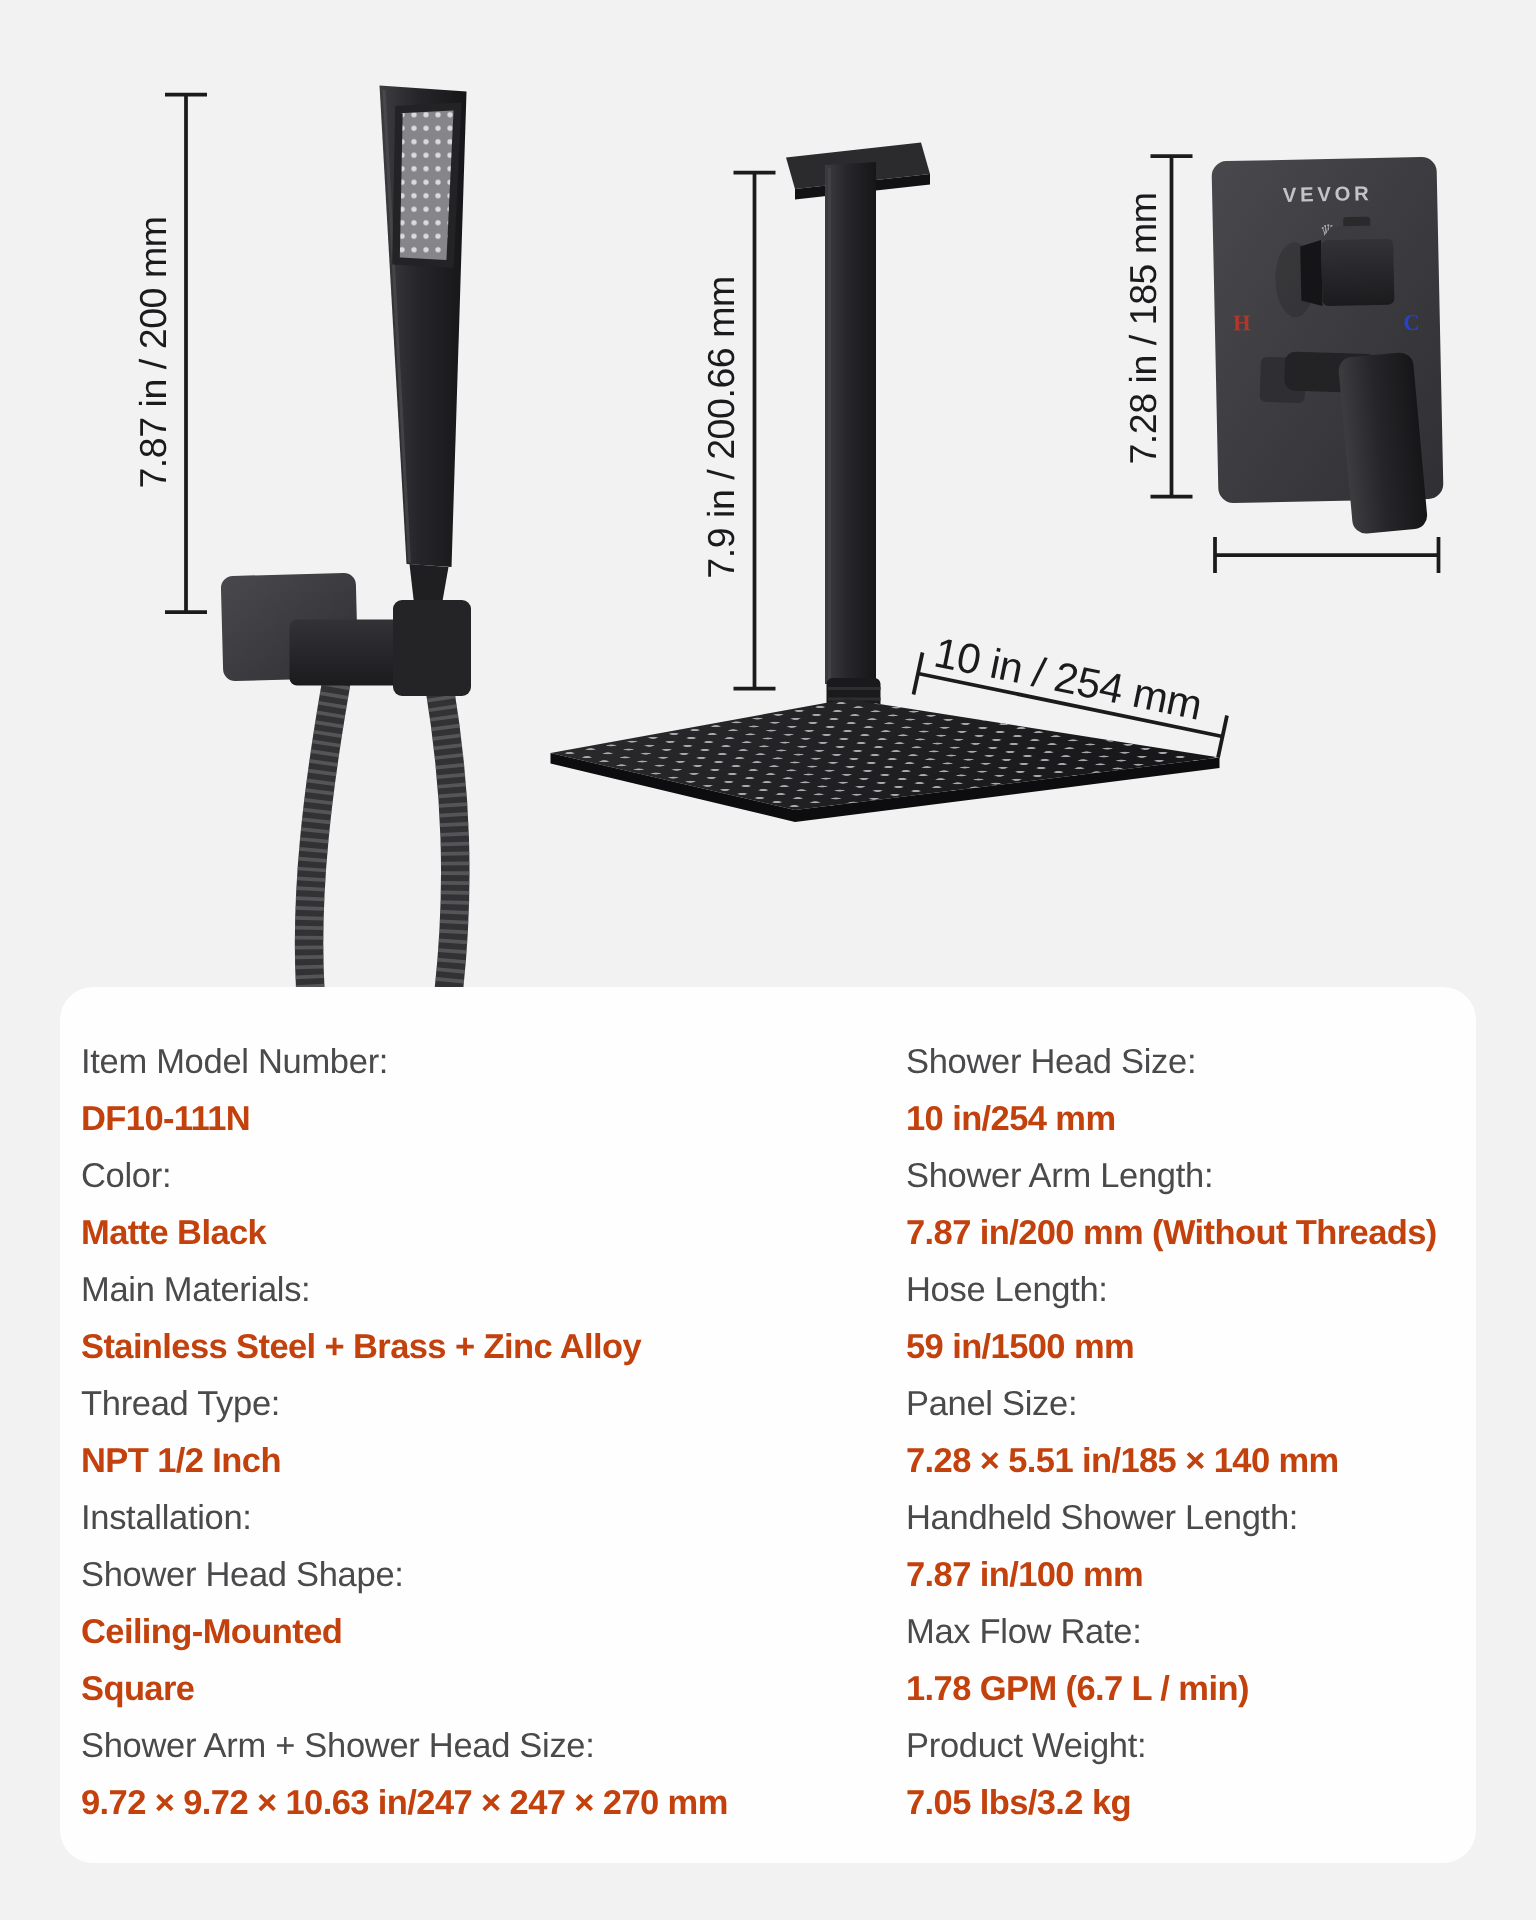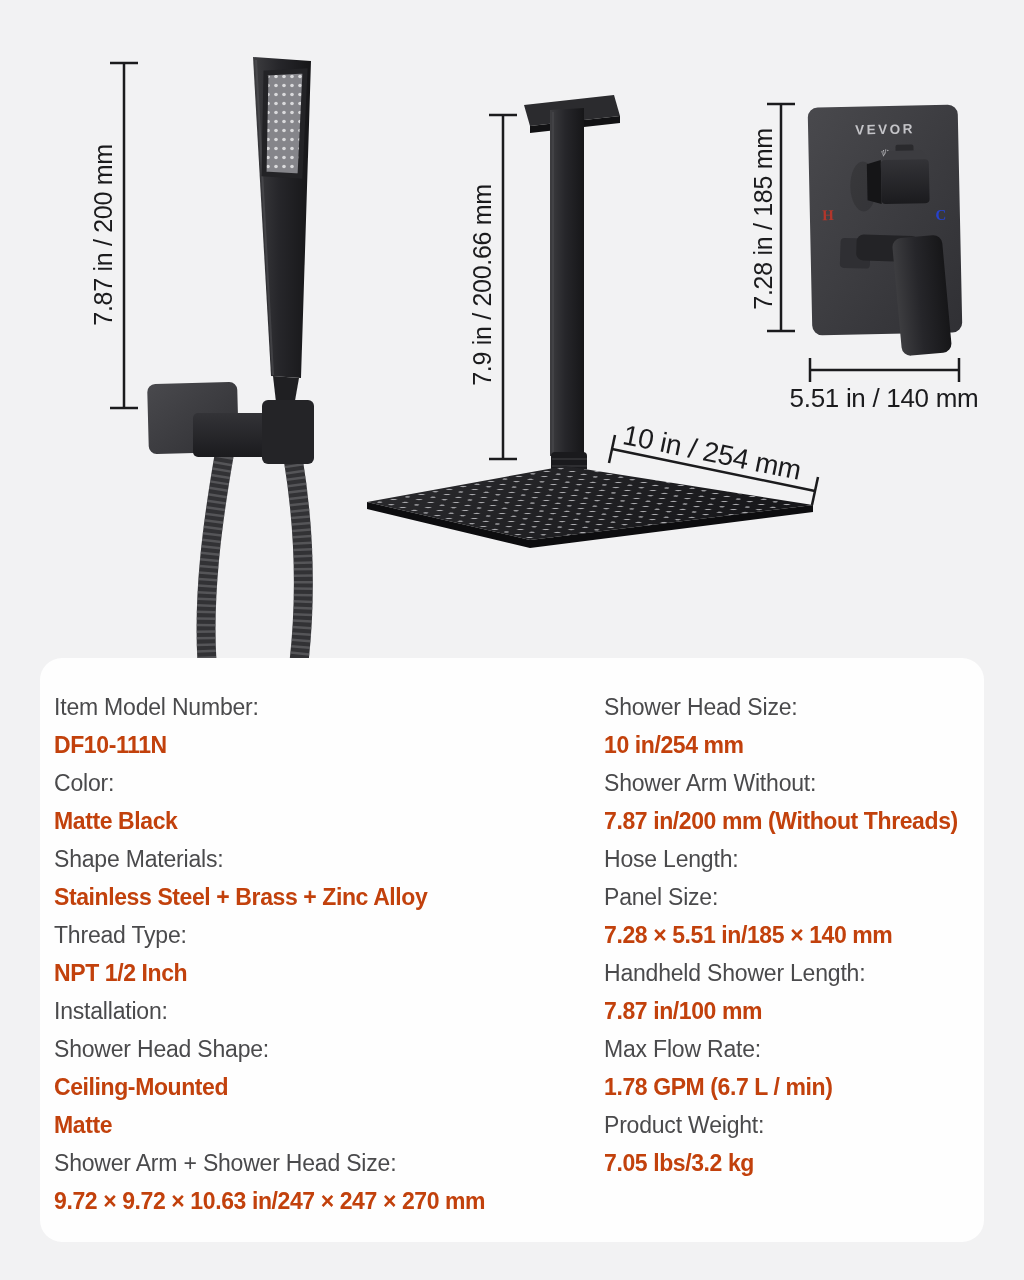--- a/index.html
+++ b/index.html
@@ -169,46 +169,46 @@
         <line x1="810" y1="358" x2="810" y2="382"></line>
         <line x1="959" y1="358" x2="959" y2="382"></line>
       </g>
     </g>
   </svg>
 
   <div class="dim-label rot90" style="left:103px;top:235px;">7.87 in / 200 mm</div>
   <div class="dim-label rot90" style="left:482px;top:285px;">7.9 in / 200.66 mm</div>
   <div class="dim-label head" style="left:712px;top:453px;">10 in / 254 mm</div>
   <div class="dim-label rot90" style="left:763px;top:219px;">7.28 in / 185 mm</div>
-  <div class="dim-label panelw" style="left:884px;top:398px;">5.51 in / 140 mm</div>
 </div>
 
 <section class="spec-card">
   <div class="spec-col left">
     <div class="srow label">Item Model Number:</div>
     <div class="srow value">DF10-111N</div>
     <div class="srow label">Color:</div>
     <div class="srow value">Matte Black</div>
-    <div class="srow label">Shape Materials:</div>
+    <div class="srow label">Main Materials:</div>
     <div class="srow value">Stainless Steel + Brass + Zinc Alloy</div>
     <div class="srow label">Thread Type:</div>
     <div class="srow value">NPT 1/2 Inch</div>
     <div class="srow label">Installation:</div>
     <div class="srow label">Shower Head Shape:</div>
     <div class="srow value">Ceiling-Mounted</div>
-    <div class="srow value">Matte</div>
+    <div class="srow value">Square</div>
     <div class="srow label">Shower Arm + Shower Head Size:</div>
     <div class="srow value">9.72 × 9.72 × 10.63 in/247 × 247 × 270 mm</div>
   </div>
   <div class="spec-col right">
     <div class="srow label">Shower Head Size:</div>
     <div class="srow value">10 in/254 mm</div>
-    <div class="srow label">Shower Arm Without:</div>
+    <div class="srow label">Shower Arm Length:</div>
     <div class="srow value">7.87 in/200 mm (Without Threads)</div>
     <div class="srow label">Hose Length:</div>
+    <div class="srow value">59 in/1500 mm</div>
     <div class="srow label">Panel Size:</div>
     <div class="srow value">7.28 × 5.51 in/185 × 140 mm</div>
     <div class="srow label">Handheld Shower Length:</div>
     <div class="srow value">7.87 in/100 mm</div>
     <div class="srow label">Max Flow Rate:</div>
     <div class="srow value">1.78 GPM (6.7 L / min)</div>
     <div class="srow label">Product Weight:</div>
     <div class="srow value">7.05 lbs/3.2 kg</div>
   </div>
 </section>

